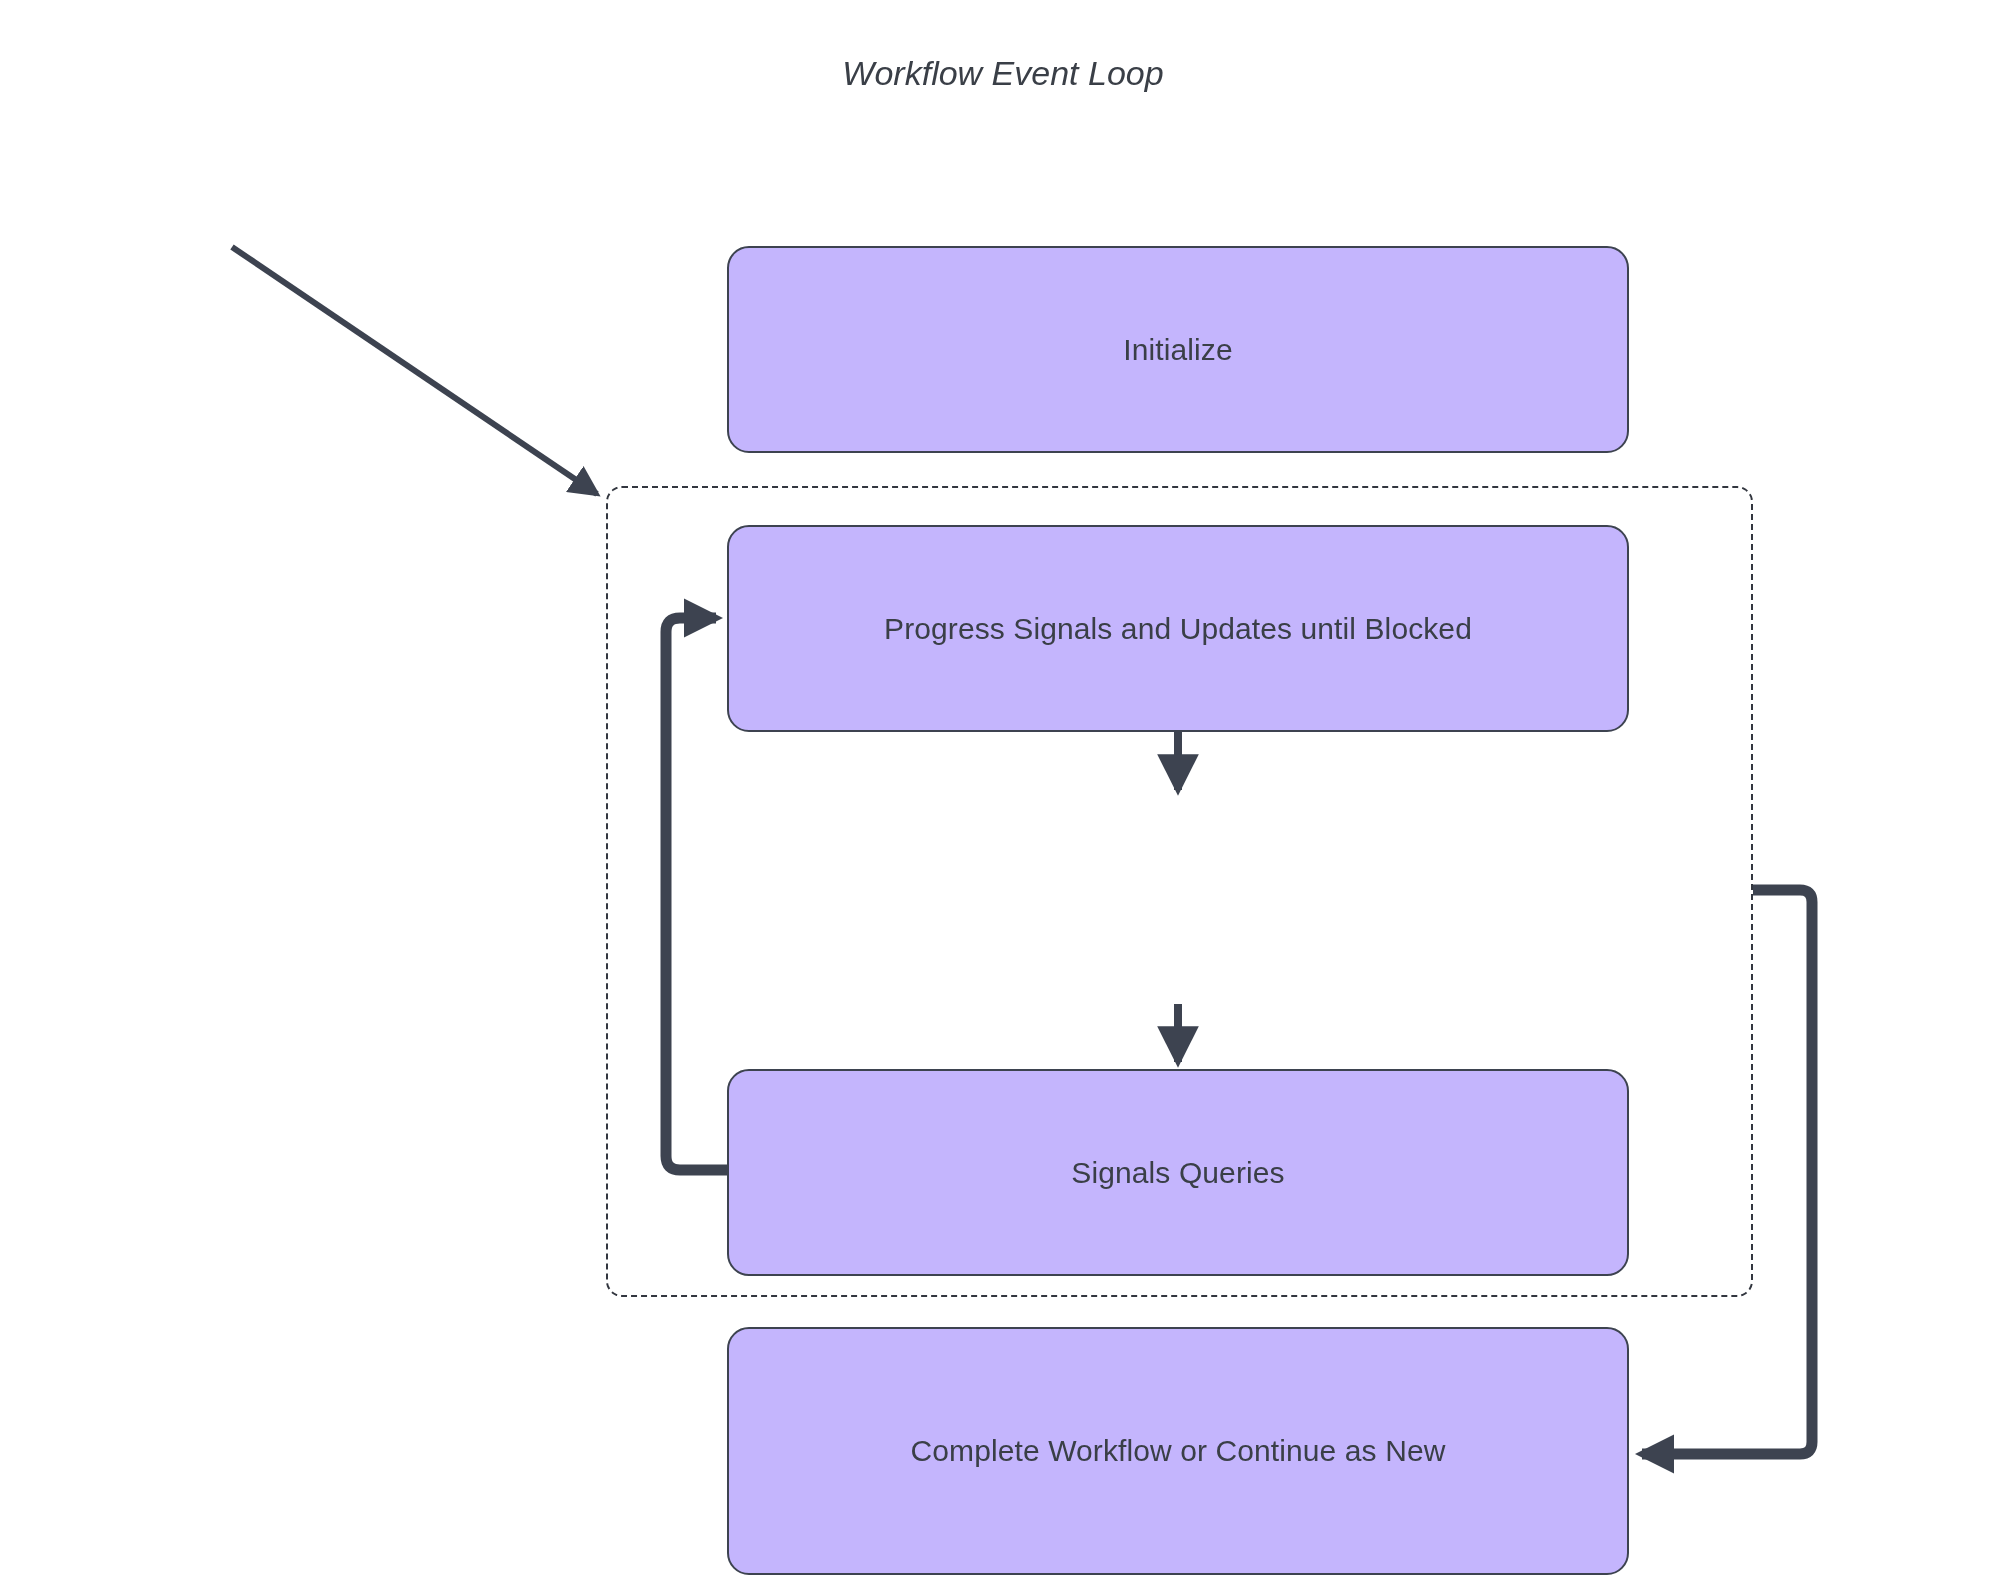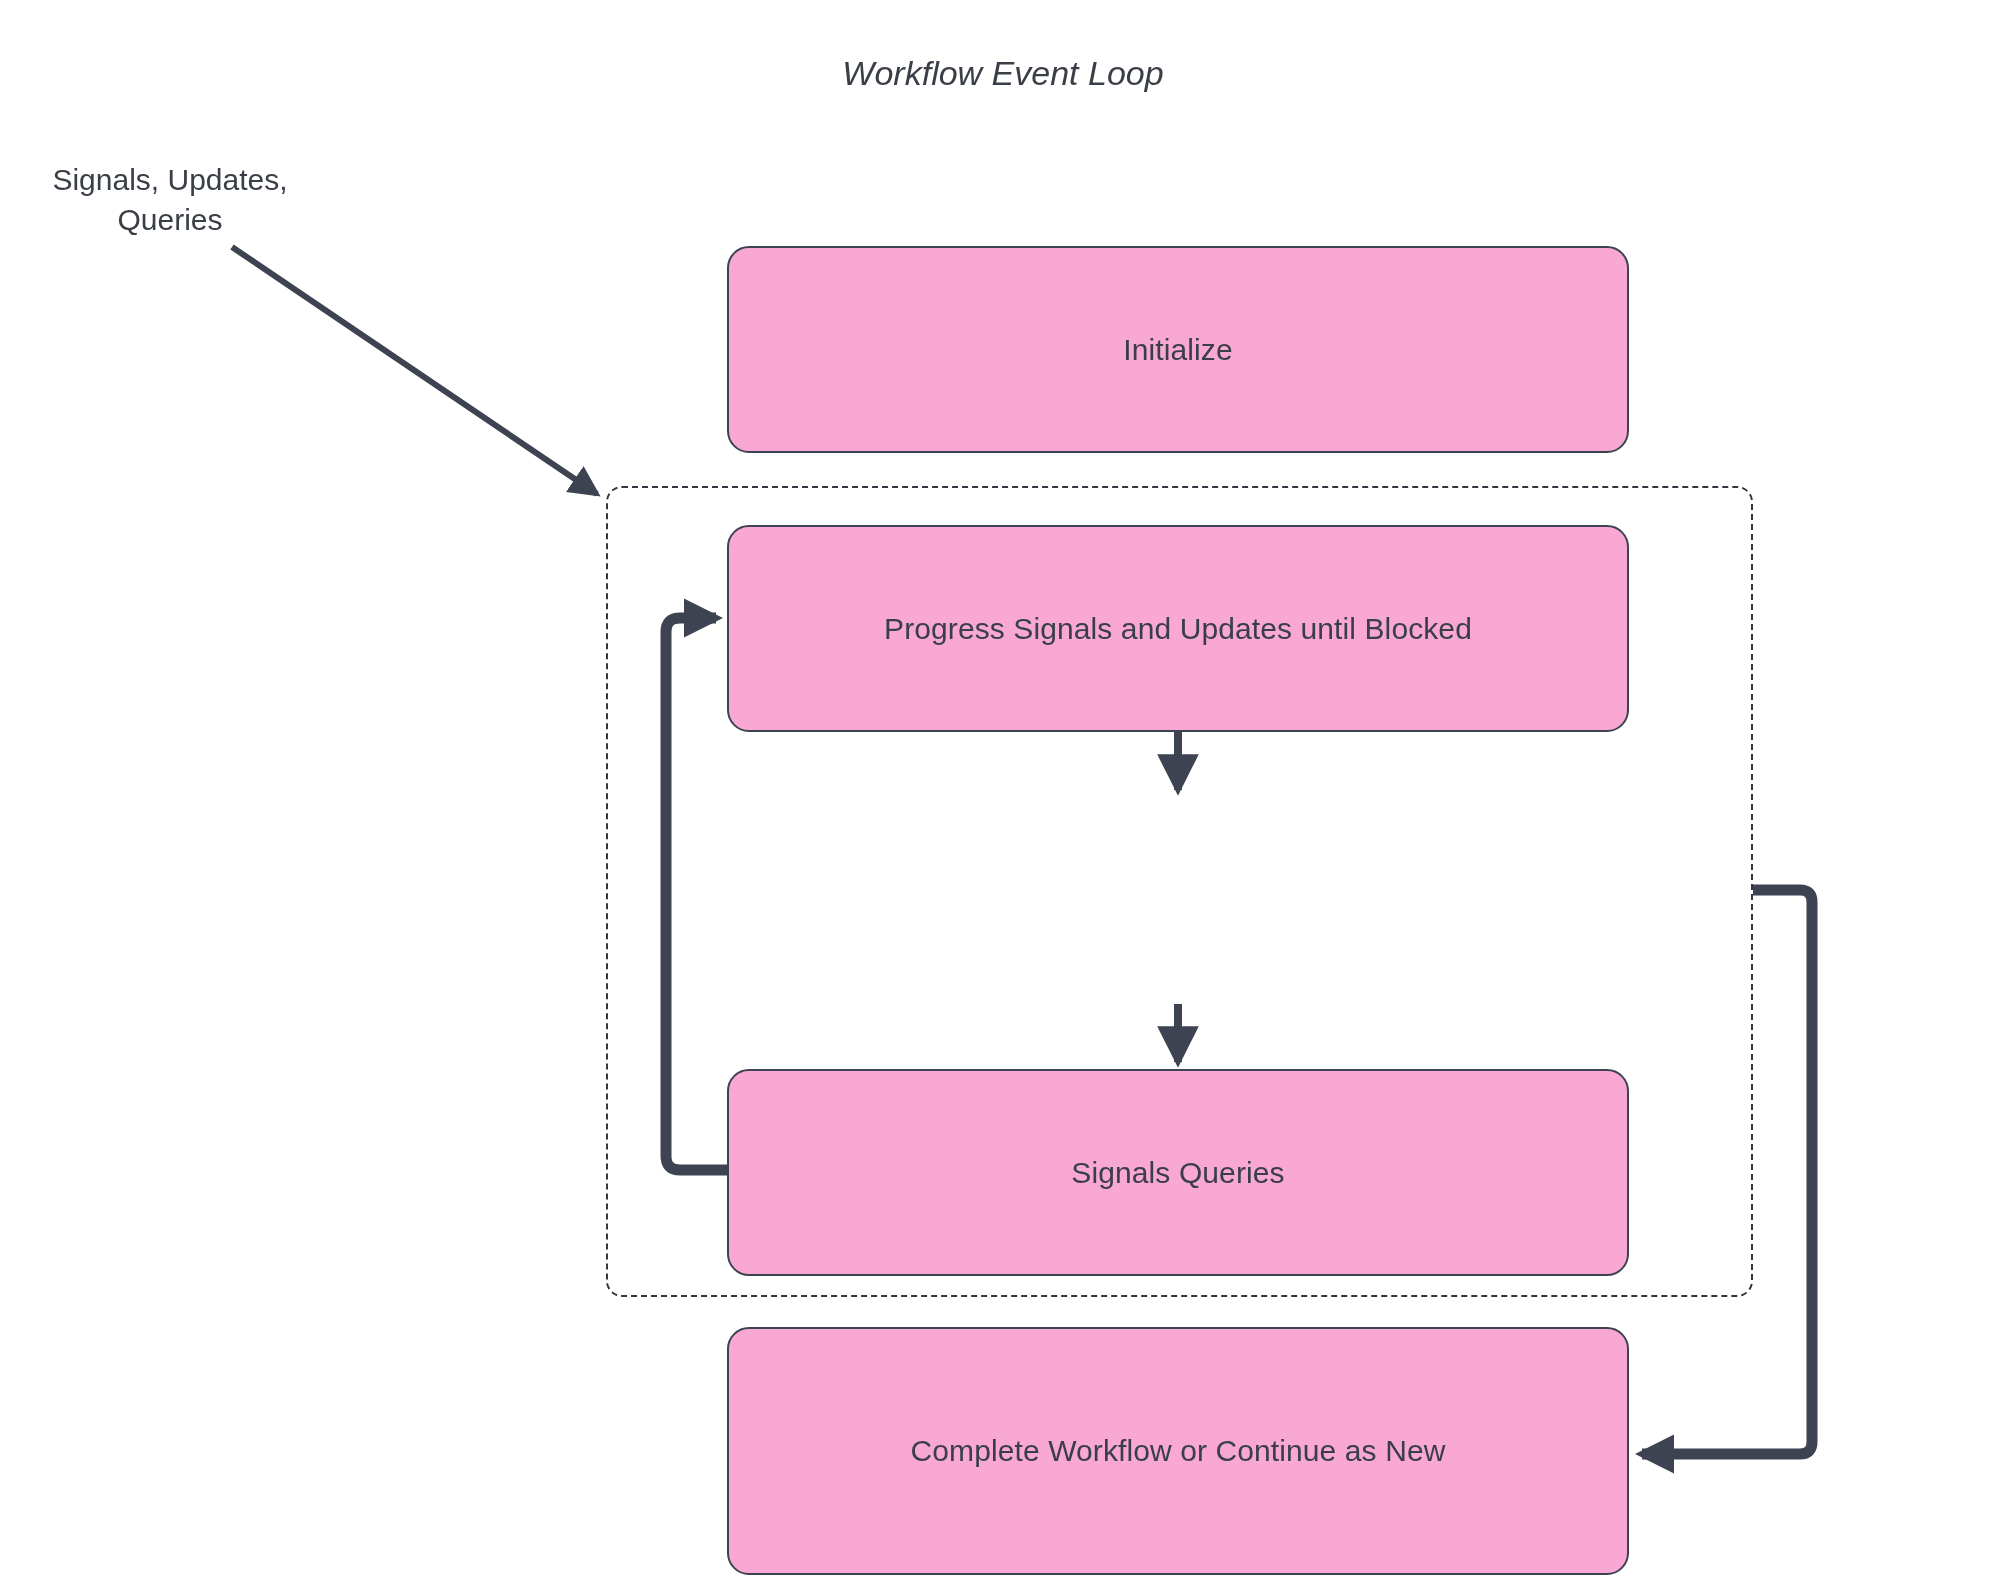--- a/index.html
+++ b/index.html
@@ -21,21 +21,21 @@
   #diagram-svg {
     position: absolute;
     left: 0;
     top: 0;
     width: 2006px;
     height: 1576px;
   }
   .node-box {
     position: absolute;
     box-sizing: border-box;
-    background: #f9a8d4;
+    background: #c4b5fd;
     border: 2px solid #3d4350;
     border-radius: 22px;
     display: flex;
     align-items: center;
     justify-content: center;
     z-index: 3;
   }
   .node-label {
     font-family: "Liberation Sans", sans-serif;
     font-size: 30px;
@@ -78,24 +78,20 @@
     z-index: 5;
   }
 </style>
 </head>
 <body>
 
 <div id="canvas">
 
   <div id="diagram-title">Workflow Event Loop</div>
 
-  <div id="input-label">
-    <div>Signals, Updates,</div>
-    <div>Queries</div>
-  </div>
 
   <svg id="diagram-svg" viewBox="0 0 2006 1576">
     <defs>
       <marker id="arrowThin" viewBox="0 0 10 10" refX="8.6" refY="5" markerWidth="5.2" markerHeight="5.2" orient="auto-start-reverse">
         <path d="M 0 0 L 10 5 L 0 10 z" fill="#3d4350"></path>
       </marker>
       <marker id="arrowThick" viewBox="0 0 10 10" refX="8.2" refY="5" markerWidth="3.6" markerHeight="3.6" orient="auto-start-reverse">
         <path d="M 0 0 L 10 5 L 0 10 z" fill="#3d4350"></path>
       </marker>
     </defs>

